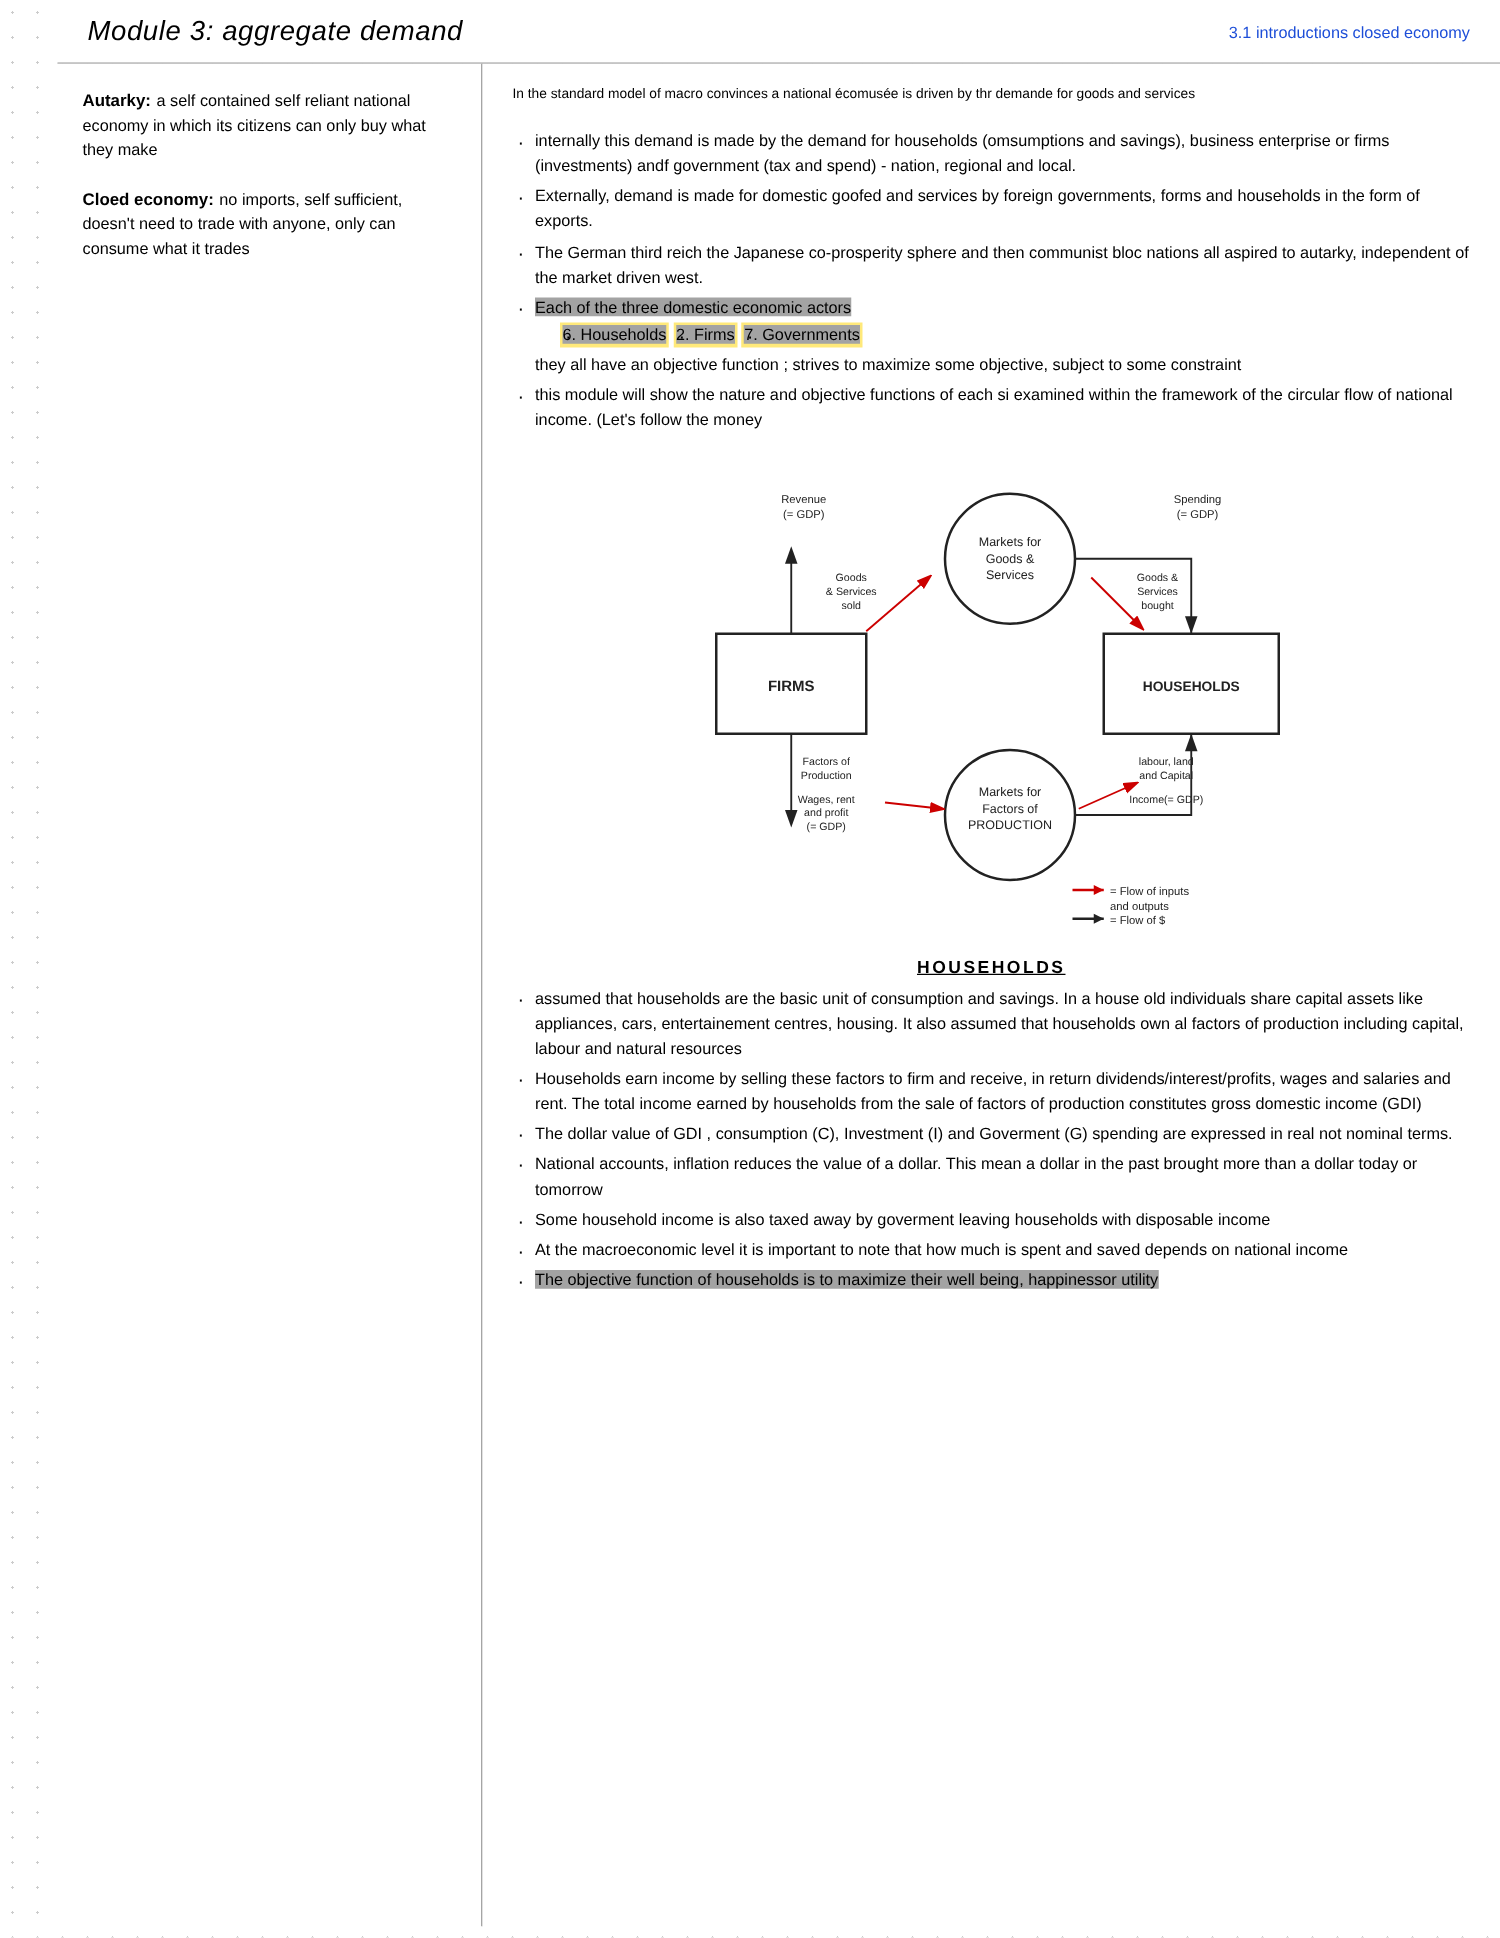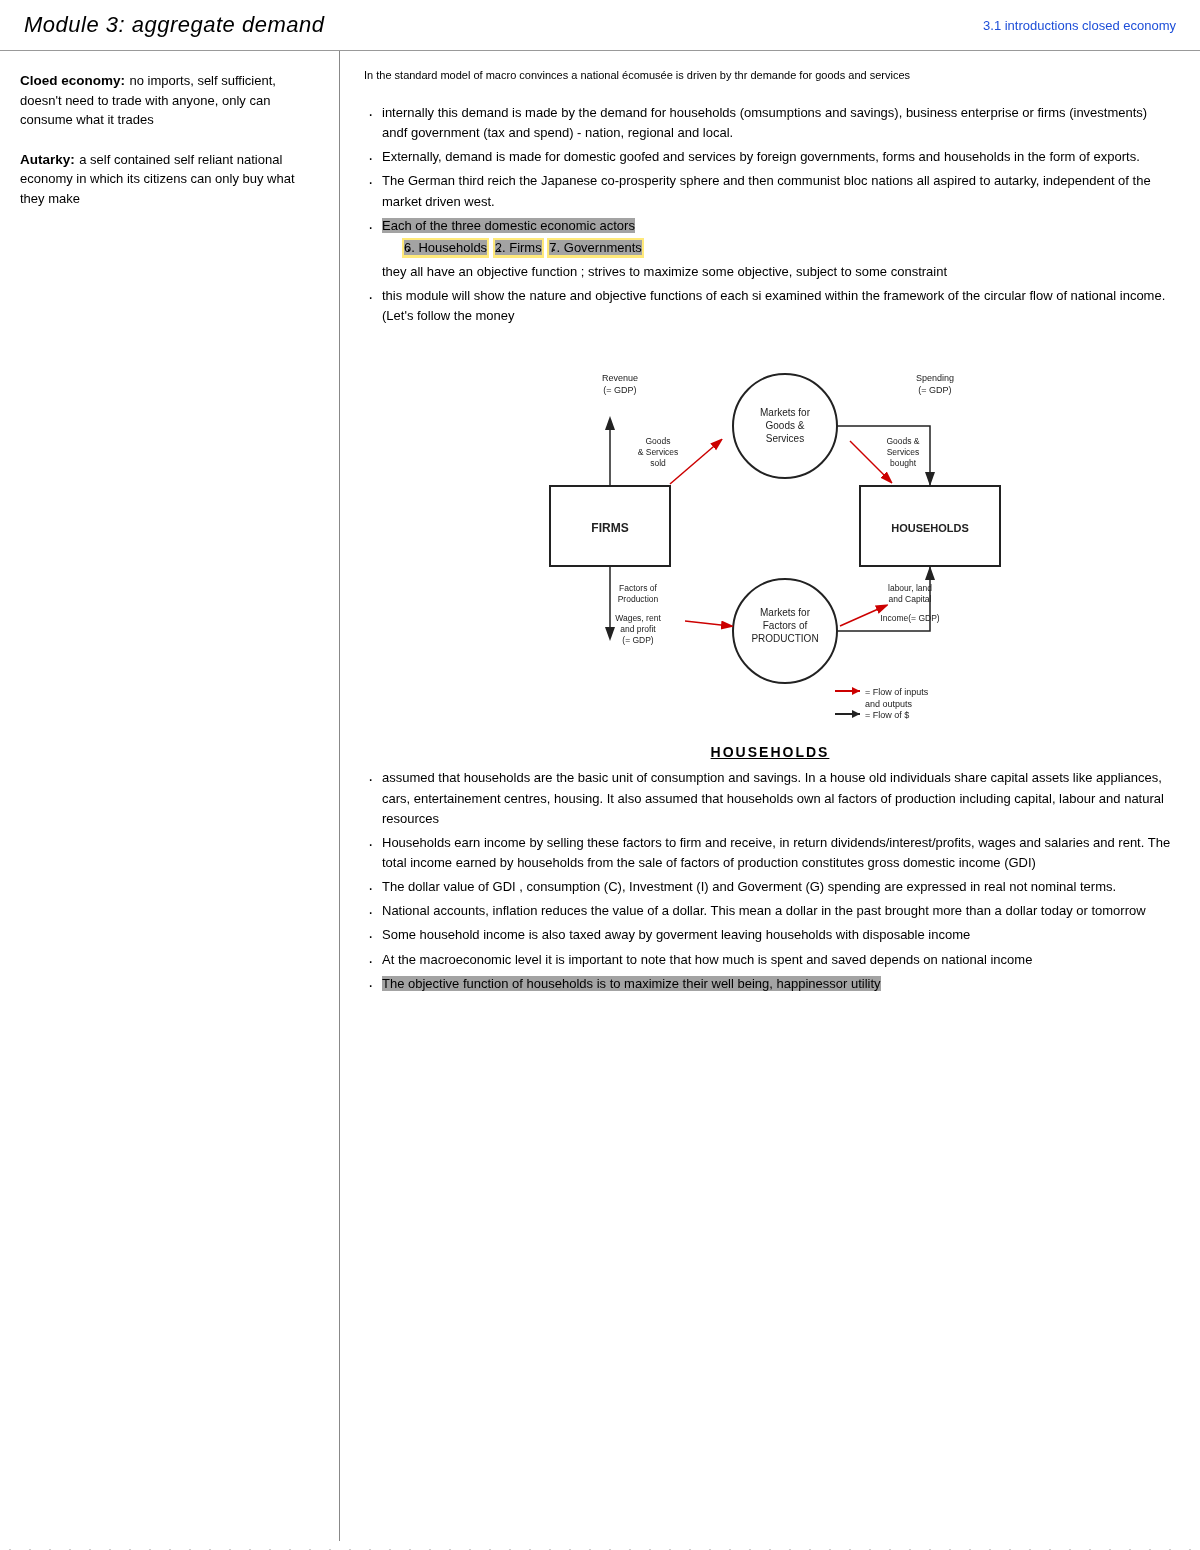--- a/index.html
+++ b/index.html
@@ -20,20 +20,21 @@
       background-size: 20px 20px;
       pointer-events: none;
       z-index: 0;
     }
 
     .page-wrapper {
       position: relative;
       z-index: 1;
       width: 1200px;
       min-height: 1550px;
+      padding-left: 46px;
     }
 
     
     .header {
       display: flex;
       justify-content: space-between;
       align-items: center;
       padding: 12px 24px;
       border-bottom: 1px solid #999;
       background: #fff;
@@ -167,26 +168,26 @@
 
   <div class="header">
     <span class="header-title">Module 3: aggregate demand</span>
     <span class="header-subtitle">3.1 introductions closed economy</span>
   </div>
 
   <div class="content-area">
 
     <div class="left-col">
       <div class="term-block">
+        <span class="term-title">Autarky:</span>
+        <span class="term-def">a self contained self reliant national economy in which its citizens can only buy what they make</span>
+      </div>
+      <div class="term-block">
         <span class="term-title">Cloed economy:</span>
         <span class="term-def">no imports, self sufficient, doesn't need to trade with anyone, only can consume what it trades</span>
-      </div>
-      <div class="term-block">
-        <span class="term-title">Autarky:</span>
-        <span class="term-def">a self contained self reliant national economy in which its citizens can only buy what they make</span>
       </div>
     </div>
 
     <div class="right-col">
 
       <p class="intro-text">In the standard model of macro convinces a national écomusée is driven by thr demande for goods and services</p>
 
       <ul class="bullet-list">
         <li>internally this demand is made by the demand for households (omsumptions and savings), business enterprise or firms (investments) andf government (tax and spend) - nation, regional and local.</li>
         <li>Externally, demand is made for domestic goofed and services by foreign governments, forms and households in the form of exports.</li>

